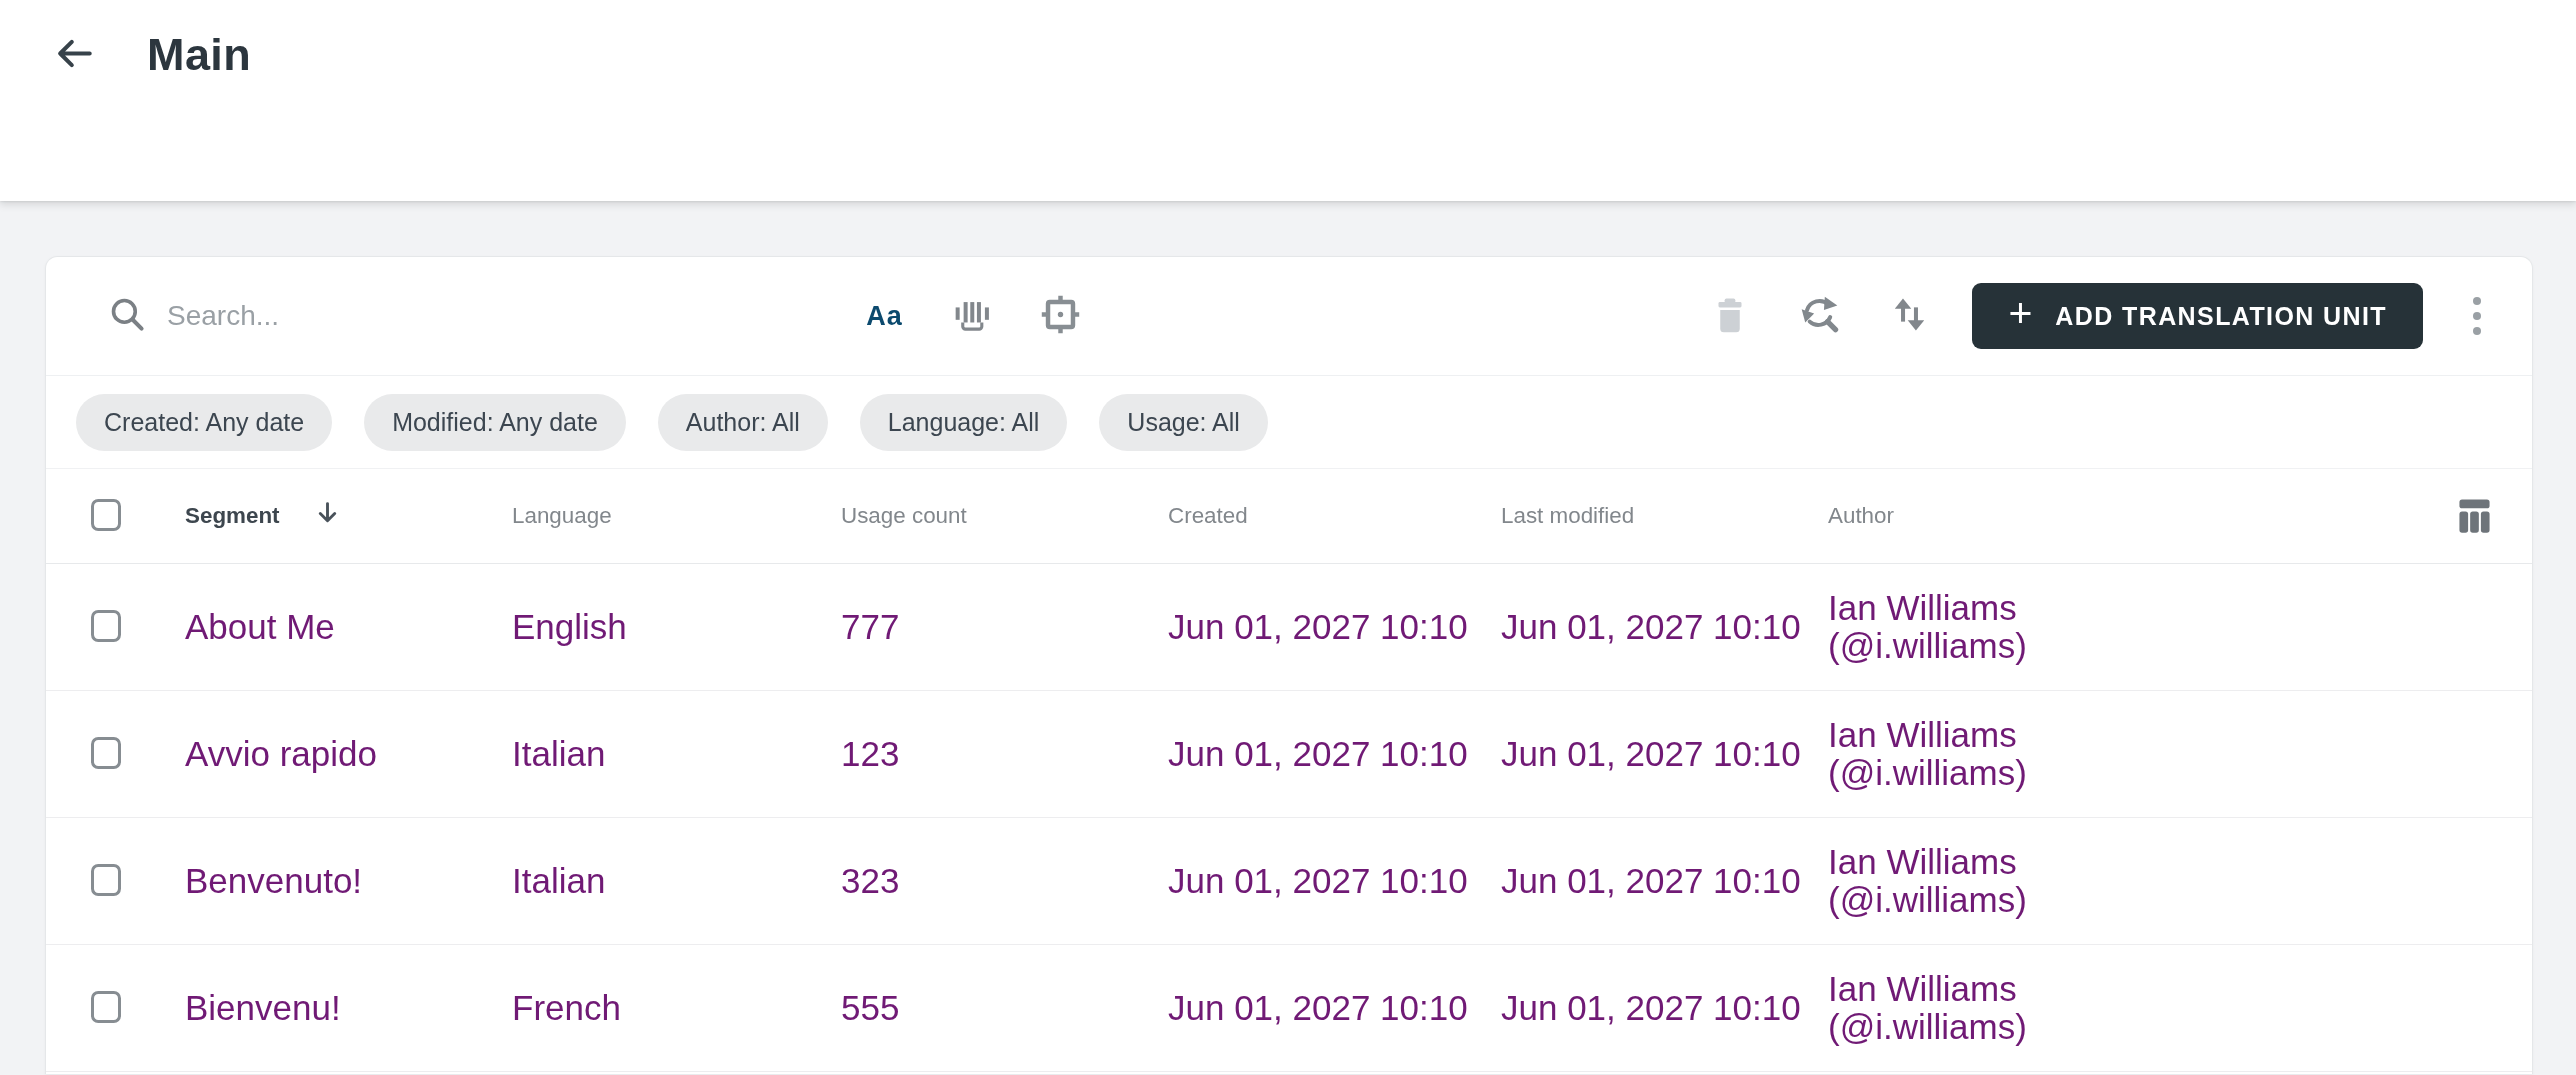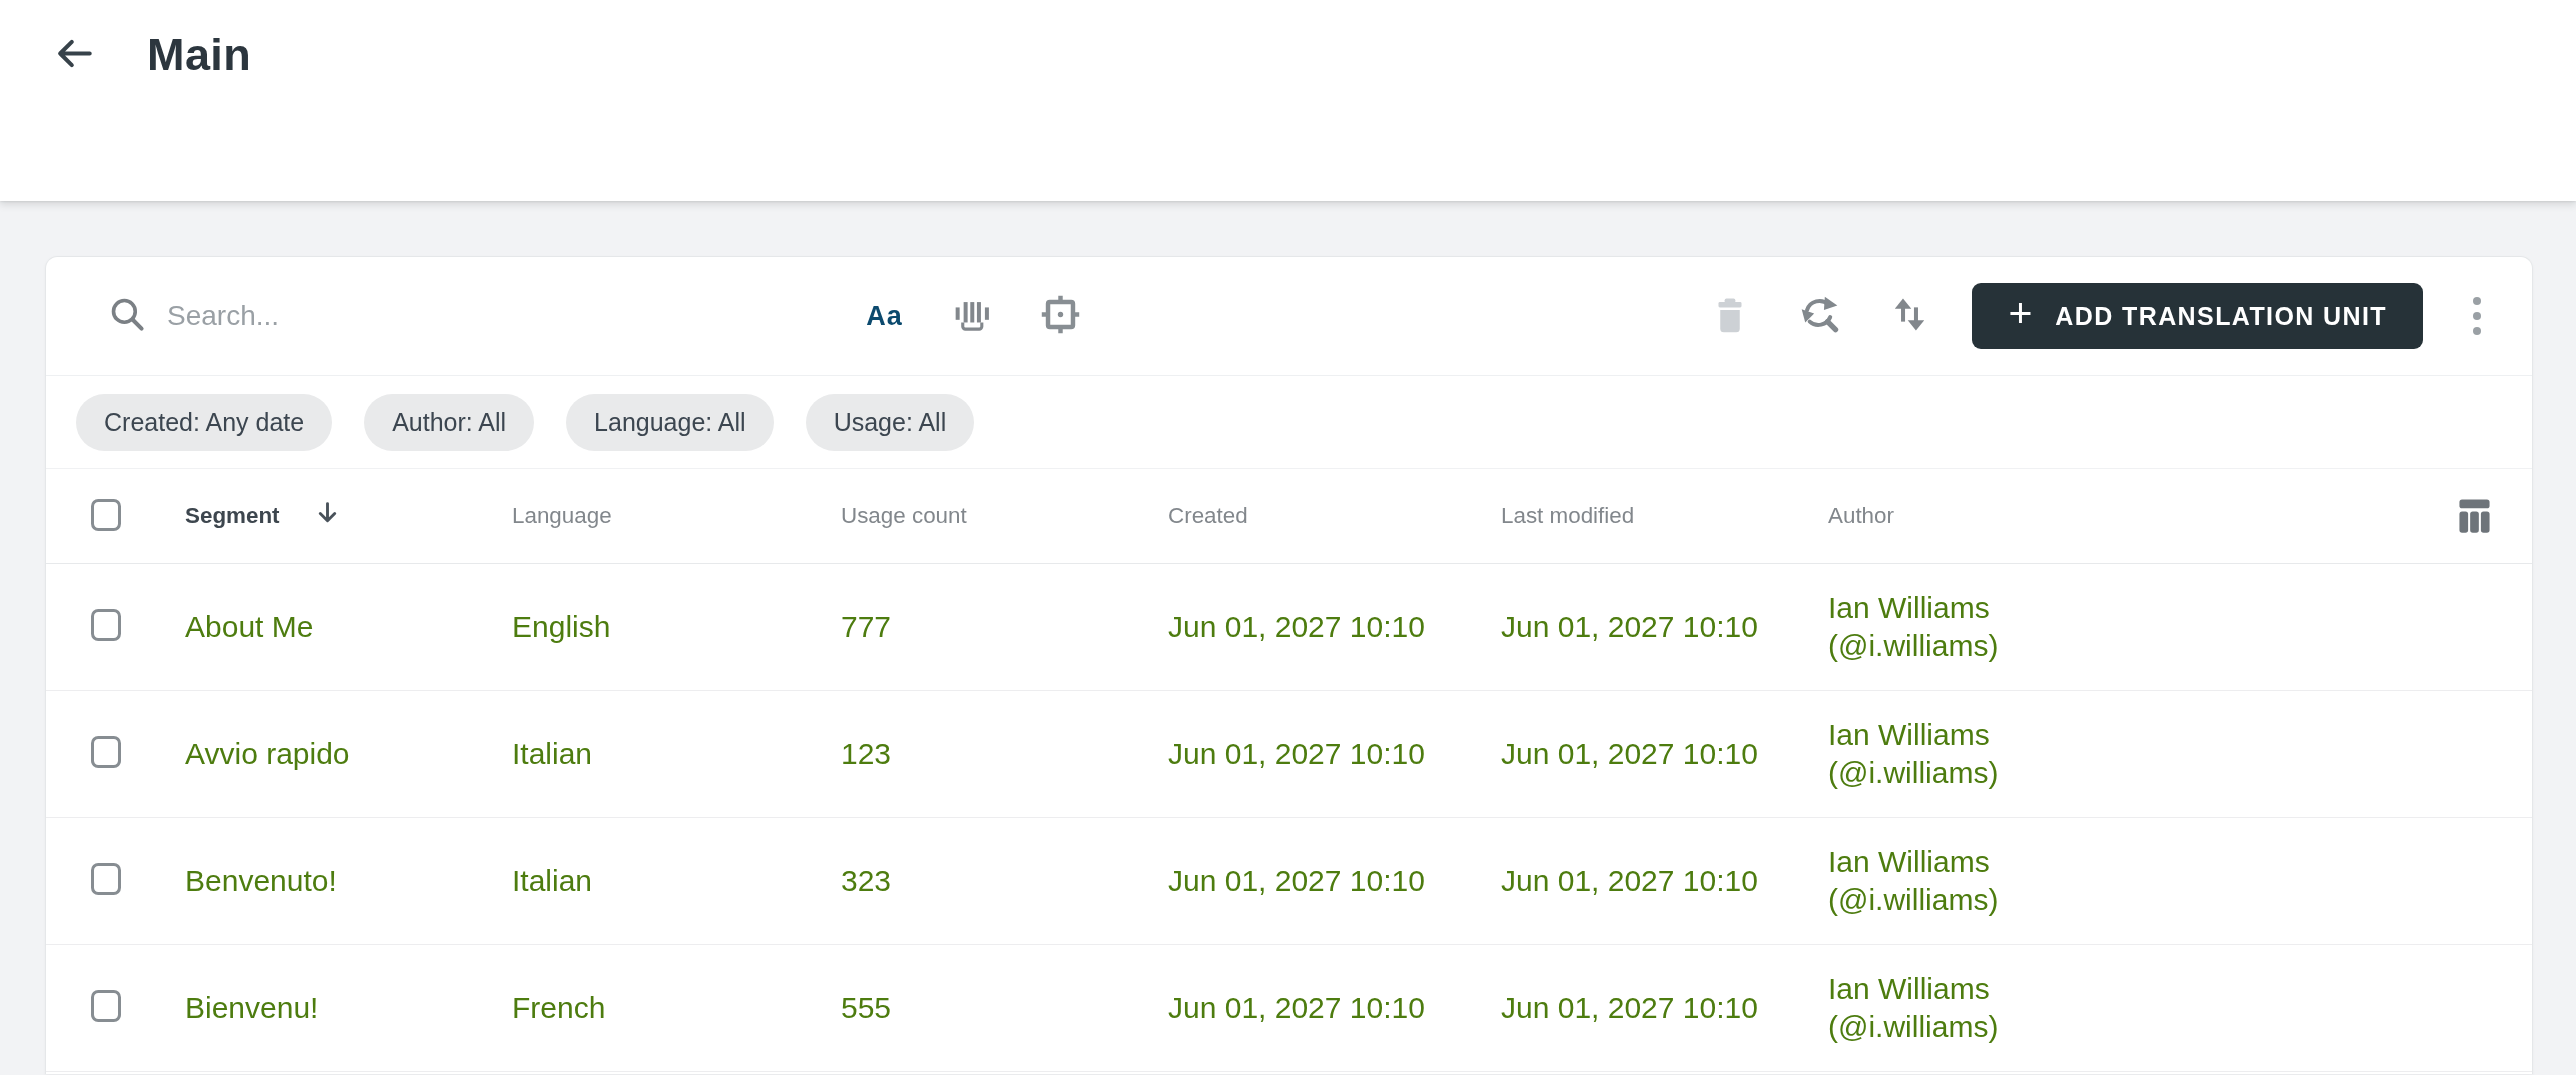--- a/index.html
+++ b/index.html
@@ -82,21 +82,21 @@
   }
 
   
   .thead, .trow {
     display: grid;
     grid-template-columns: 103px 327px 329px 327px 333px 327px 447px 1fr;
     align-items: center; padding: 0 36px;
   }
   .thead { height: 95px; border-bottom: 1.8px solid #e7e9eb; font-size: 22.4px; color: #82878c; }
   .th-segment { color: #3d464e; font-weight: 600; display: flex; align-items: center; gap: 34px; font-size: 22.4px; }
-  .trow { height: 127px; border-bottom: 1.8px solid #ededef; font-size: 30px; color: #4d7c0f; }
+  .trow { height: 127px; border-bottom: 1.8px solid #ededef; font-size: 35px; color: #701a75; }
   .checkbox {
     width: 30px; height: 32px; border: 3.6px solid #878d92; border-radius: 7.2px;
     background: #fff; margin-left: 9px; padding: 0; cursor: pointer;
   }
   .author-line { display: block; line-height: 38px; }
   .cell-icon { display: flex; justify-content: flex-end; }
 </style>
 </head>
 <body>
 
@@ -197,20 +197,21 @@
 
       <button class="more-btn">
         <span class="dot"></span>
         <span class="dot"></span>
         <span class="dot"></span>
       </button>
     </div>
 
     <div class="chips-row">
       <button class="chip">Created: Any date</button>
+      <button class="chip">Modified: Any date</button>
       <button class="chip">Author: All</button>
       <button class="chip">Language: All</button>
       <button class="chip">Usage: All</button>
     </div>
 
     <div class="thead">
       <div>
         <button class="checkbox"></button>
       </div>
       <div class="th-segment">

